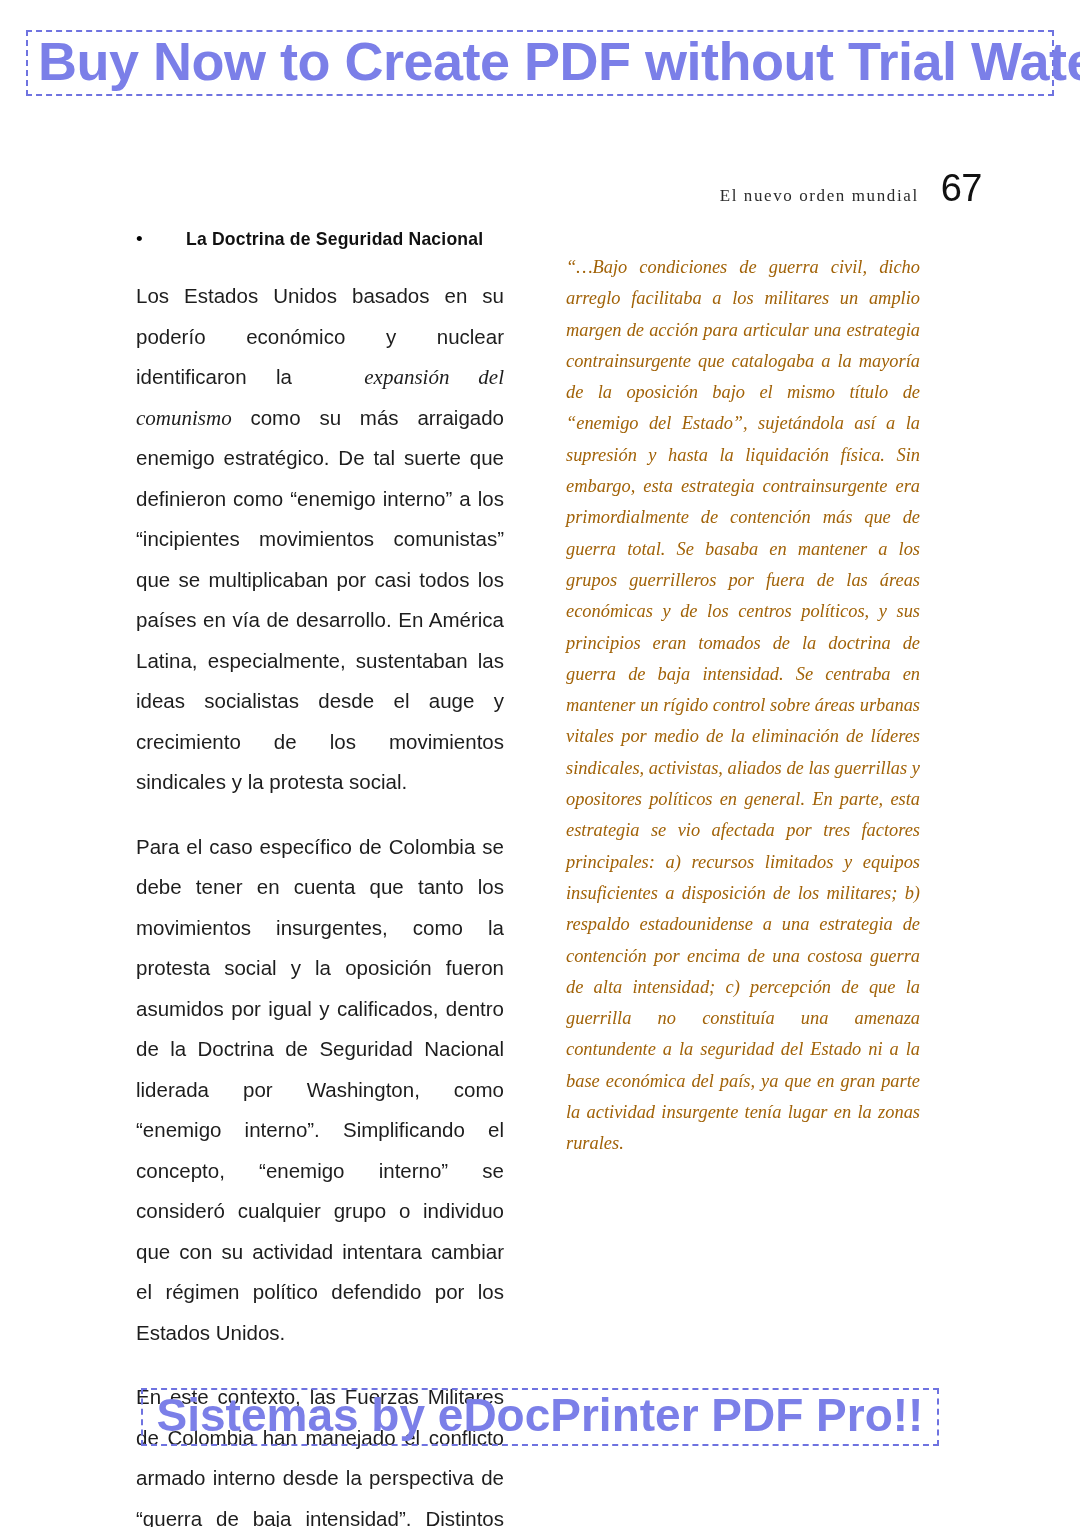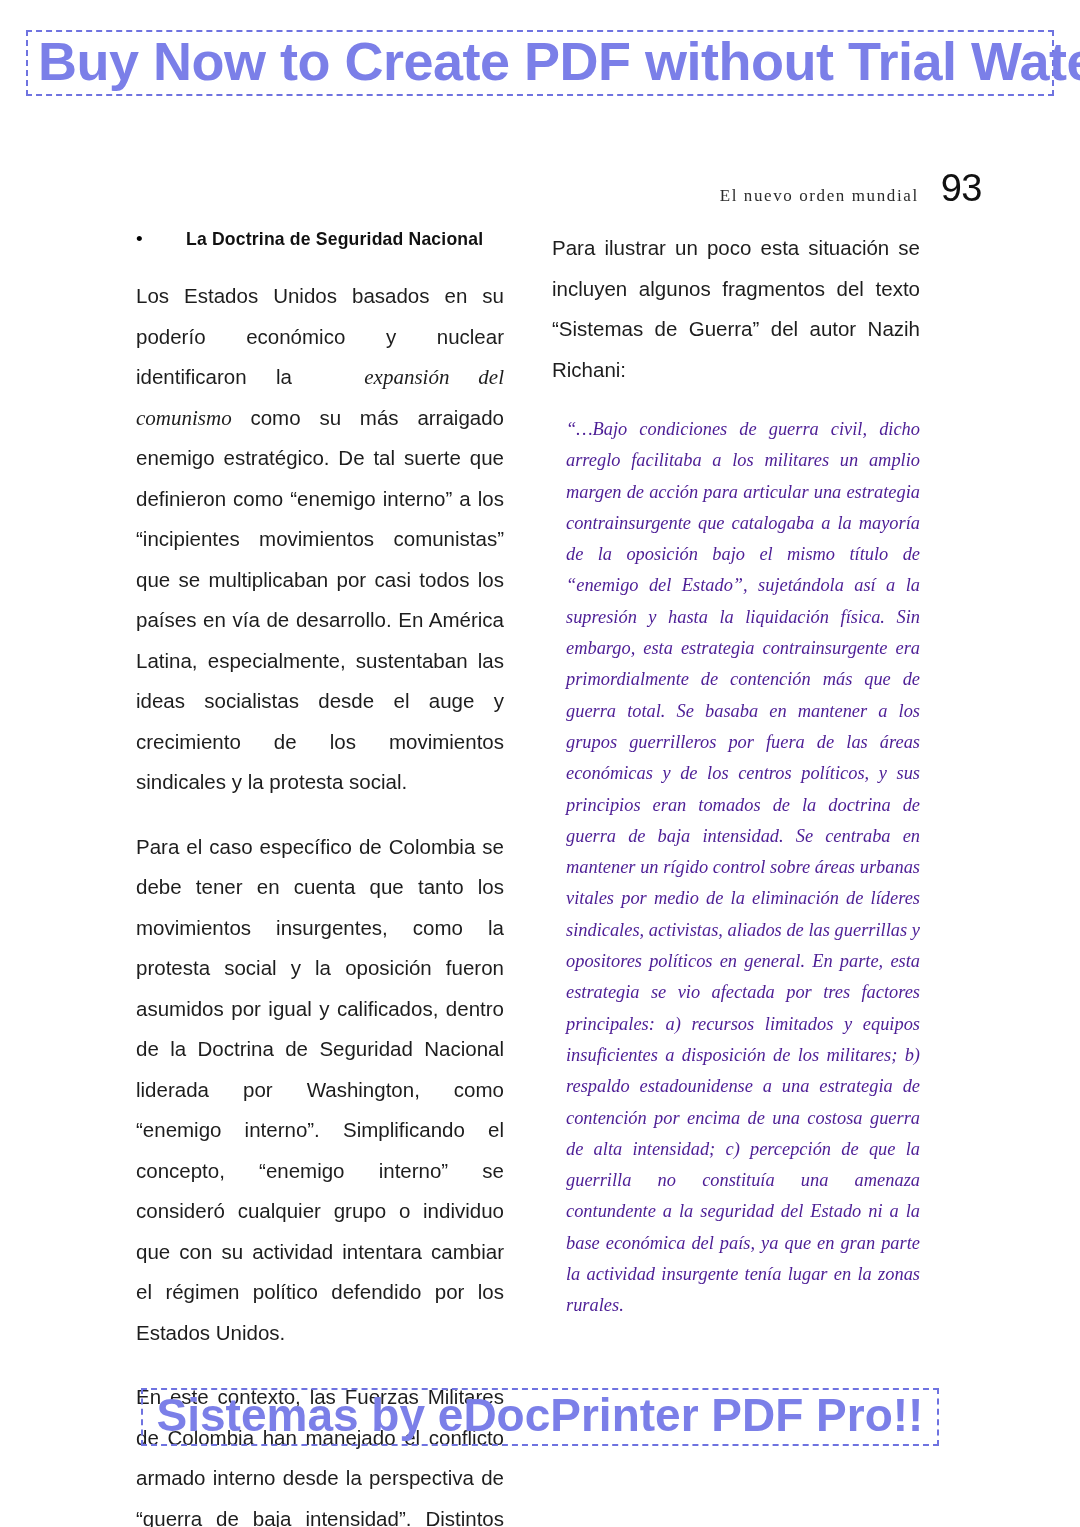--- a/index.html
+++ b/index.html
@@ -135,36 +135,36 @@
     padding-left: 14px;
   }
   p.quote-par {
     margin: 0 0 22px 0;
     font-family: "Liberation Serif", serif;
     font-style: italic;
     font-size: 18.4px;
     line-height: 31.3px;
     text-align: justify;
     text-justify: inter-word;
-    color: #4c1d95;
+    color: #a16207;
   }
   p.quote-par:last-child {
     margin-bottom: 0;
   }
 </style>
 </head>
 <body>
 
 <div class="watermark" id="watermark-top">
   <div class="watermark-inner">Buy Now to Create PDF without Trial Watermark!!</div>
 </div>
 
 <div id="running-head">
   <span class="rh-title">El nuevo orden mundial</span>
-  <span class="rh-page">93</span>
+  <span class="rh-page">67</span>
 </div>
 
 <div id="page-body">
 
   <div class="column">
 
     <div class="bullet-heading">
       <span class="bullet-dot">•</span>
       <span class="bullet-label">La Doctrina de Seguridad Nacional</span>
     </div>
@@ -172,21 +172,20 @@
     <p class="body-par"><span>Los Estados Unidos basados en su poderío económico y nuclear identificaron la </span><i>expansión del comunismo</i><span> como su más arraigado enemigo estratégico. De tal suerte que definieron como “enemigo interno” a los “incipientes movimientos comunistas” que se multiplicaban por casi todos los países en vía de desarrollo. En América Latina, especialmente, sustentaban las ideas socialistas desde el auge y crecimiento de los movimientos sindicales y la protesta social.</span></p>
 
     <p class="body-par">Para el caso específico de Colombia se debe tener en cuenta que tanto los movimientos insurgentes, como la protesta social y la oposición fueron asumidos por igual y calificados, dentro de la Doctrina de Seguridad Nacional liderada por Washington, como “enemigo interno”. Simplificando el concepto, “enemigo interno” se consideró cualquier grupo o individuo que con su actividad intentara cambiar el régimen político defendido por los Estados Unidos.</p>
 
     <p class="body-par">En este contexto, las Fuerzas Militares de Colombia han manejado el conflicto armado interno desde la perspectiva de “guerra de baja intensidad”. Distintos analistas coinciden en afirmar que los militares tendrían gran interés en la perpetuación del conflicto interno colombia-</p>
   </div>
 
   <div class="column">
 
 
-    <p class="body-par">Para ilustrar un poco esta situación se incluyen algunos fragmentos del texto “Sistemas de Guerra” del autor Nazih Richani:</p>
 
     <div class="quote-block">
       <p class="quote-par">“…Bajo condiciones de guerra civil, dicho arreglo facilitaba a los militares un amplio margen de acción para articular una estrategia contrainsurgente que catalogaba a la mayoría de la oposición bajo el mismo título de “enemigo del Estado”, sujetándola así a la supresión y hasta la liquidación física. Sin embargo, esta estrategia contrainsurgente era primordialmente de contención más que de guerra total. Se basaba en mantener a los grupos guerrilleros por fuera de las áreas económicas y de los centros políticos, y sus principios eran tomados de la doctrina de guerra de baja intensidad. Se centraba en mantener un rígido control sobre áreas urbanas vitales por medio de la eliminación de líderes sindicales, activistas, aliados de las guerrillas y opositores políticos en general. En parte, esta estrategia se vio afectada por tres factores principales: a) recursos limitados y equipos insuficientes a disposición de los militares; b) respaldo estadounidense a una estrategia de contención por encima de una costosa guerra de alta intensidad; c) percepción de que la guerrilla no constituía una amenaza contundente a la seguridad del Estado ni a la base económica del país, ya que en gran parte la actividad insurgente tenía lugar en la zonas rurales.</p>
 
     </div>
   </div>
 </div>
 
 <div class="watermark" id="watermark-bottom">
   <div class="watermark-inner">Sistemas by eDocPrinter PDF Pro!!</div>

